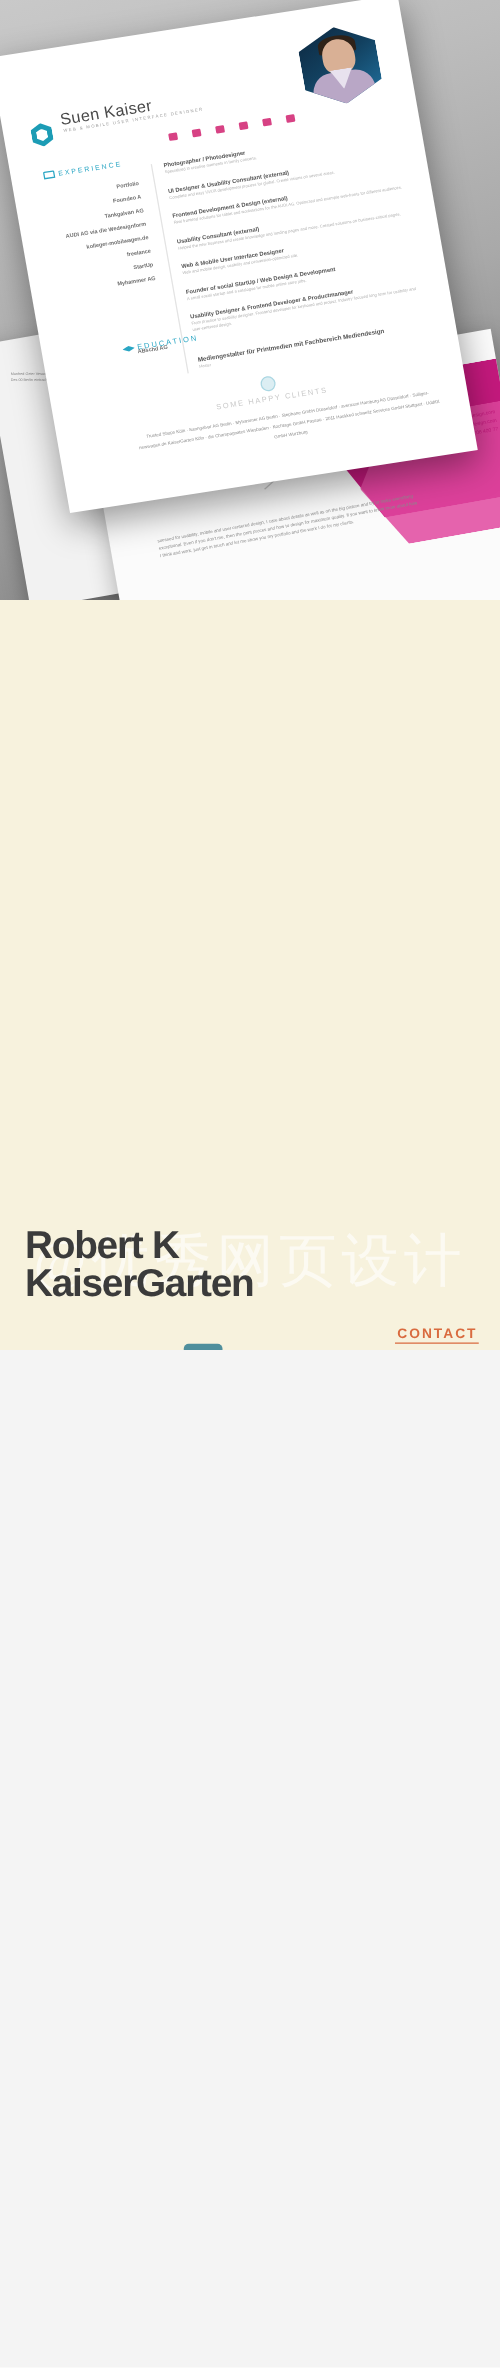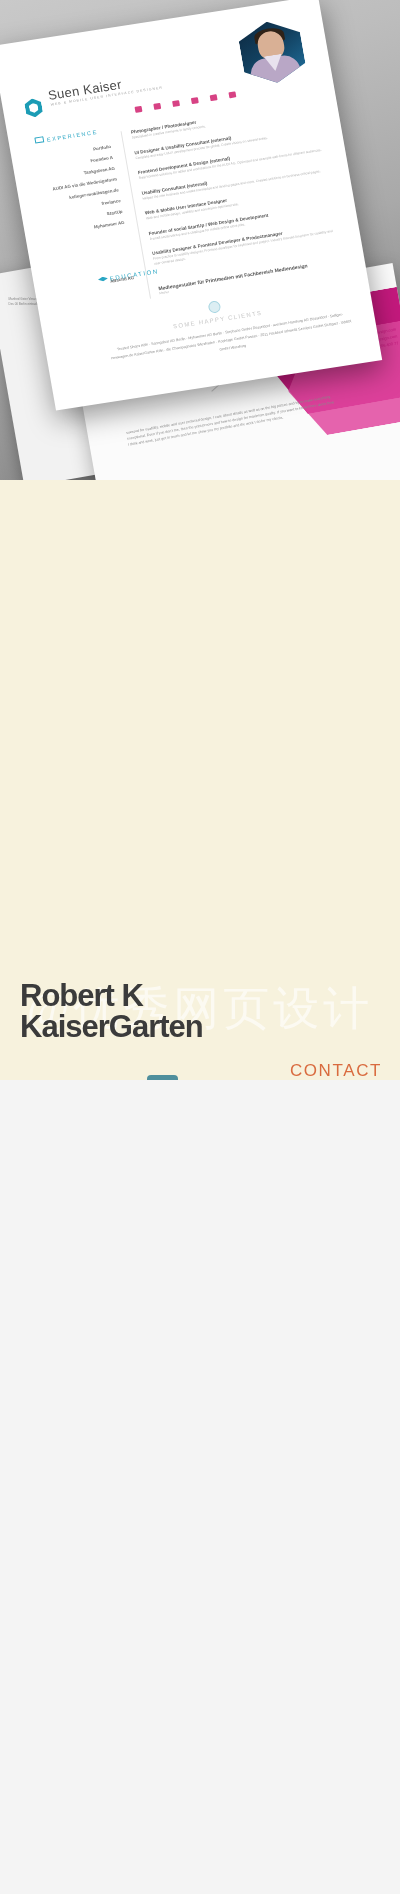--- a/index.html
+++ b/index.html
@@ -89,21 +89,21 @@
   .wm {
     position:absolute; left:0; width:400px; text-align:center;
     font-size:46px; color:rgba(255,255,255,.62); letter-spacing:4px;
     font-family:Liberation Serif, serif; pointer-events:none; white-space:nowrap;
   }
   .wm.w2 { top:498px; }
   .rk-name { position:absolute; left:20px; top:500px; font-size:31px; font-weight:bold; color:#3b3b3b; line-height:31px; letter-spacing:-1px; }
   .rk-char { position:absolute; left:205px; top:596px; width:105px; height:120px; }
   .rk-bubble { position:absolute; left:147px; top:595px; width:31px; height:36px; background:#4f8f9c; border-radius:4px; }
   .rk-bubble::after { content:""; position:absolute; left:6px; bottom:-9px; width:0;height:0;border:5px solid transparent;border-top-color:#4f8f9c; }
-  .contact-h { position:absolute; right:18px; top:581px; font-size:17px; font-weight:normal; color:#d96b3f; letter-spacing:1.6px; }
+  .contact-h { position:absolute; right:18px; top:581px; font-size:11px; font-weight:bold; color:#d96b3f; letter-spacing:1.6px; }
   .contact-h::after { content:""; position:absolute; left:-2px; bottom:-2px; width:104%; height:1.4px; background:#d96b3f; }
   .c-item { position:absolute; right:10px; width:118px; }
 
   
   .sec3 { position:relative; width:400px; height:814px; background:#f4f4f4; overflow:hidden; }
 </style>
 </head>
 <body>
 
 <div class="page">

